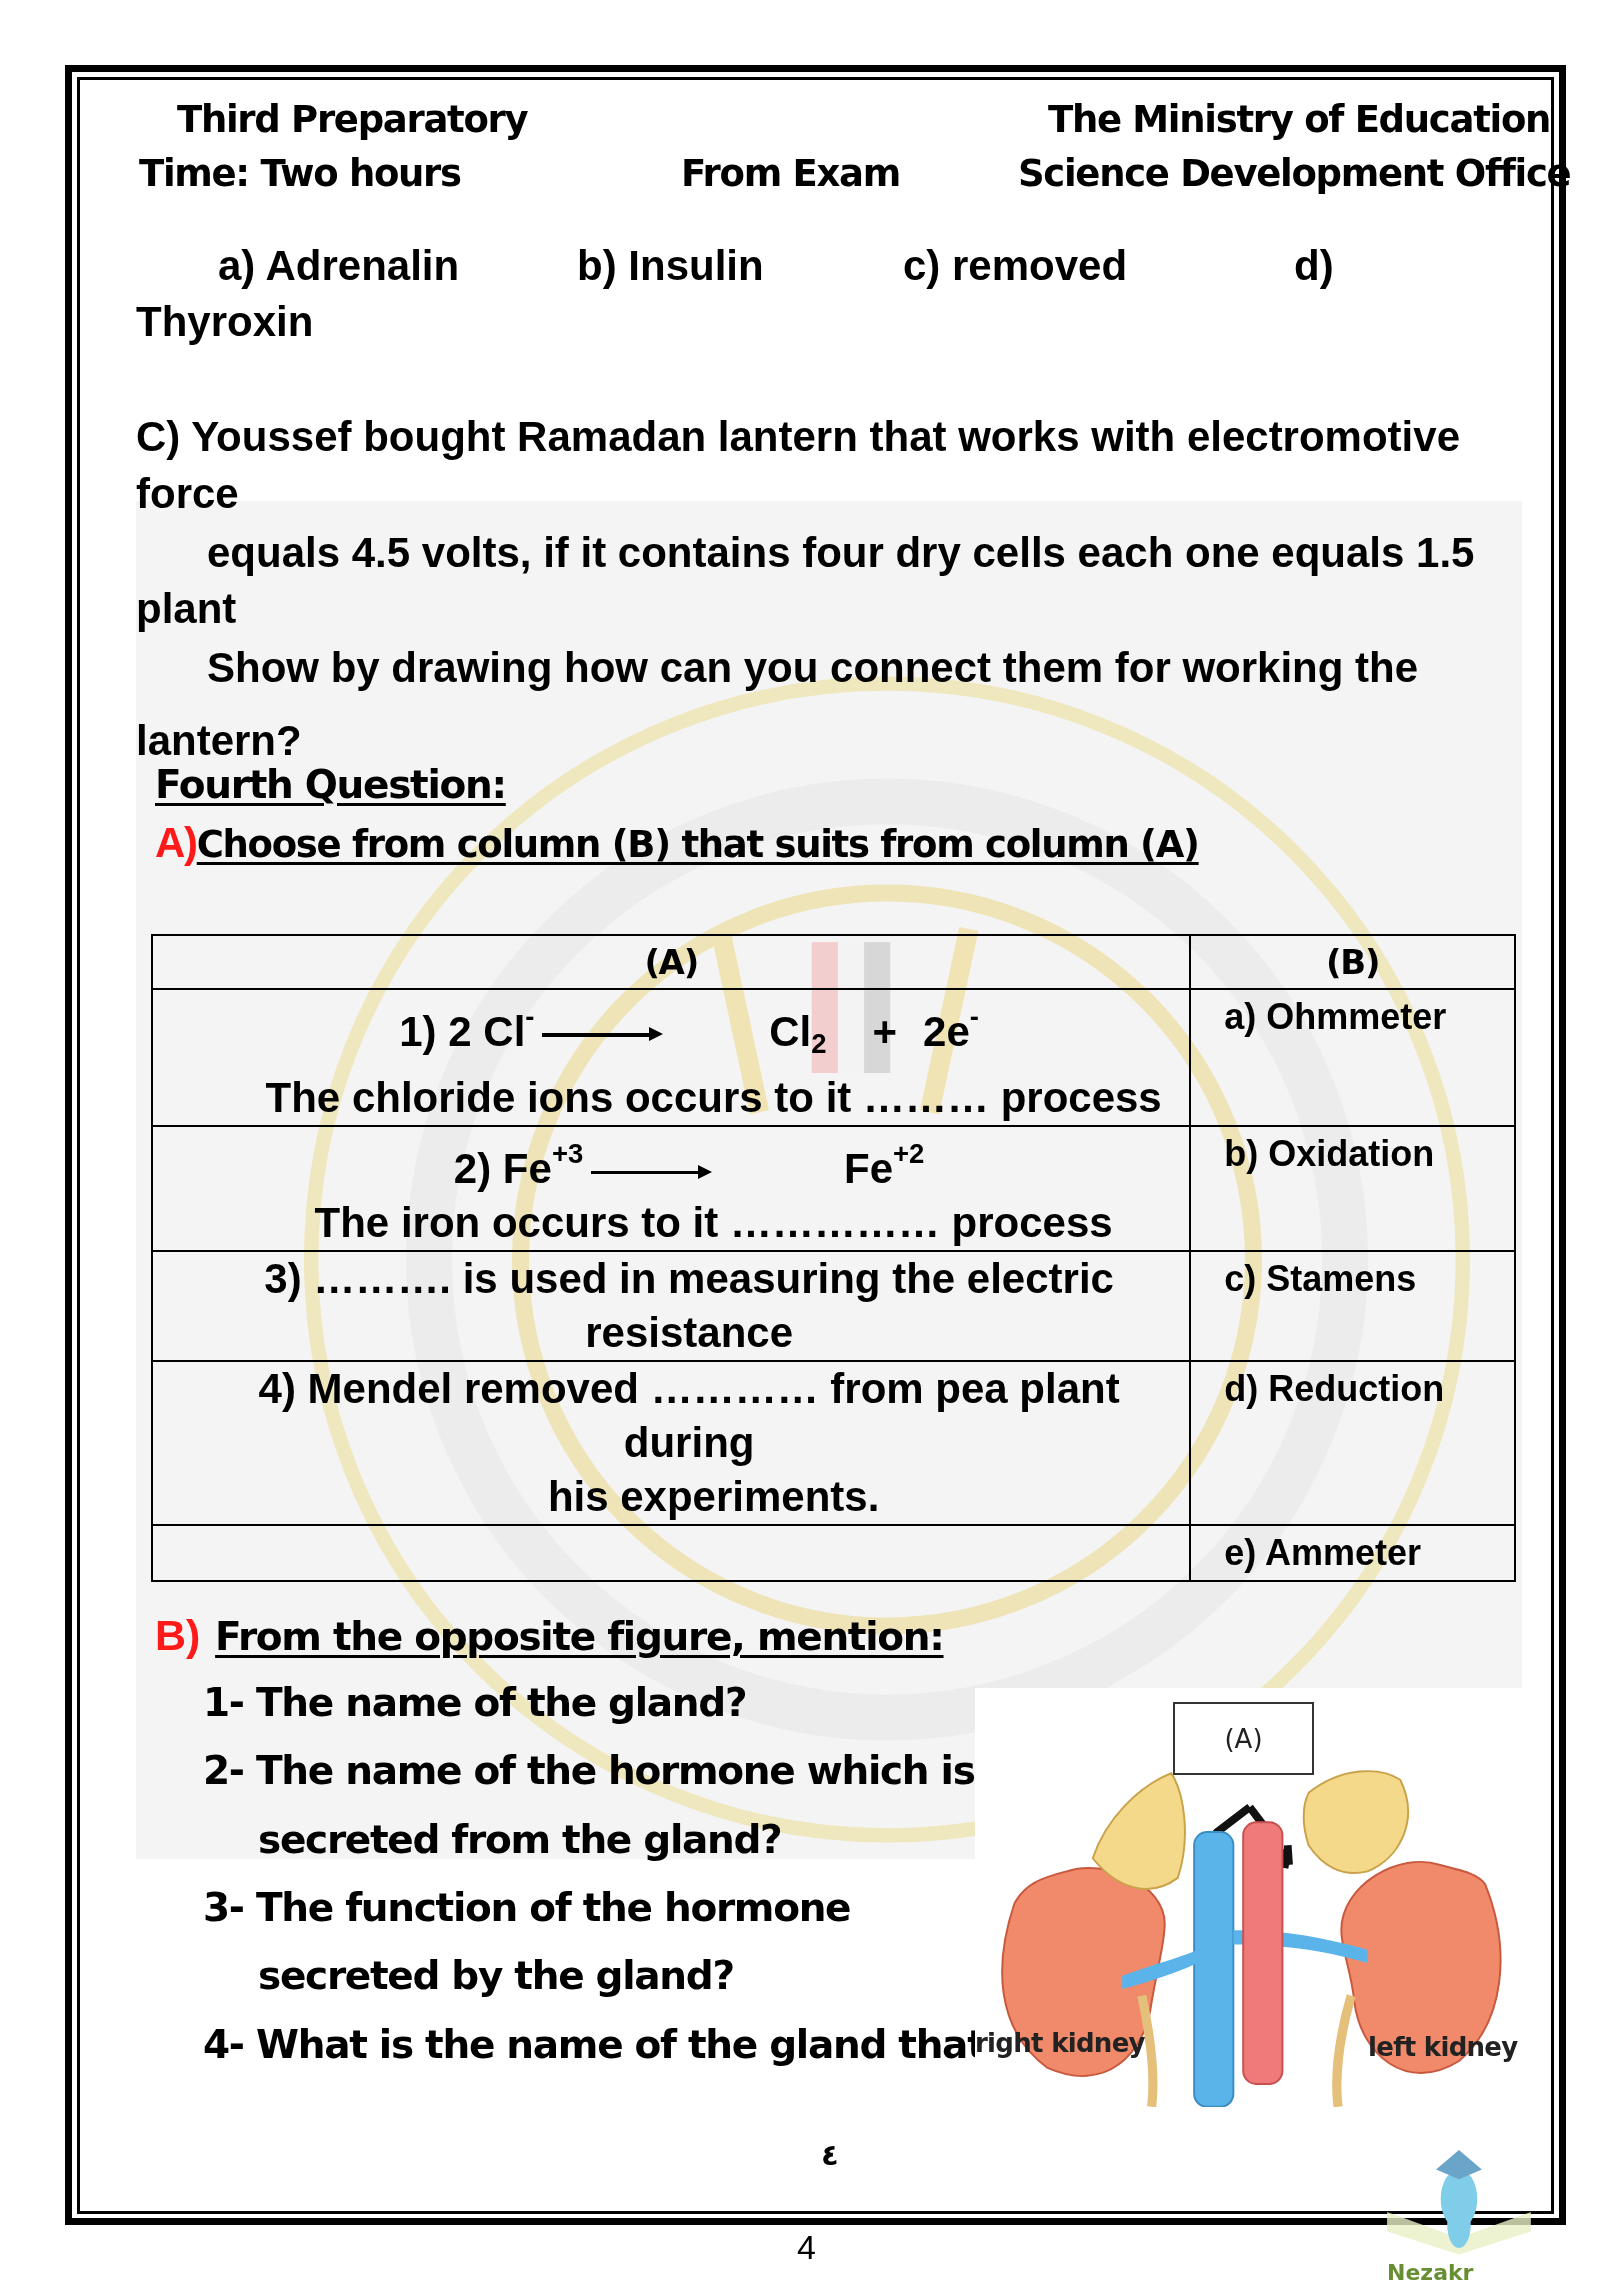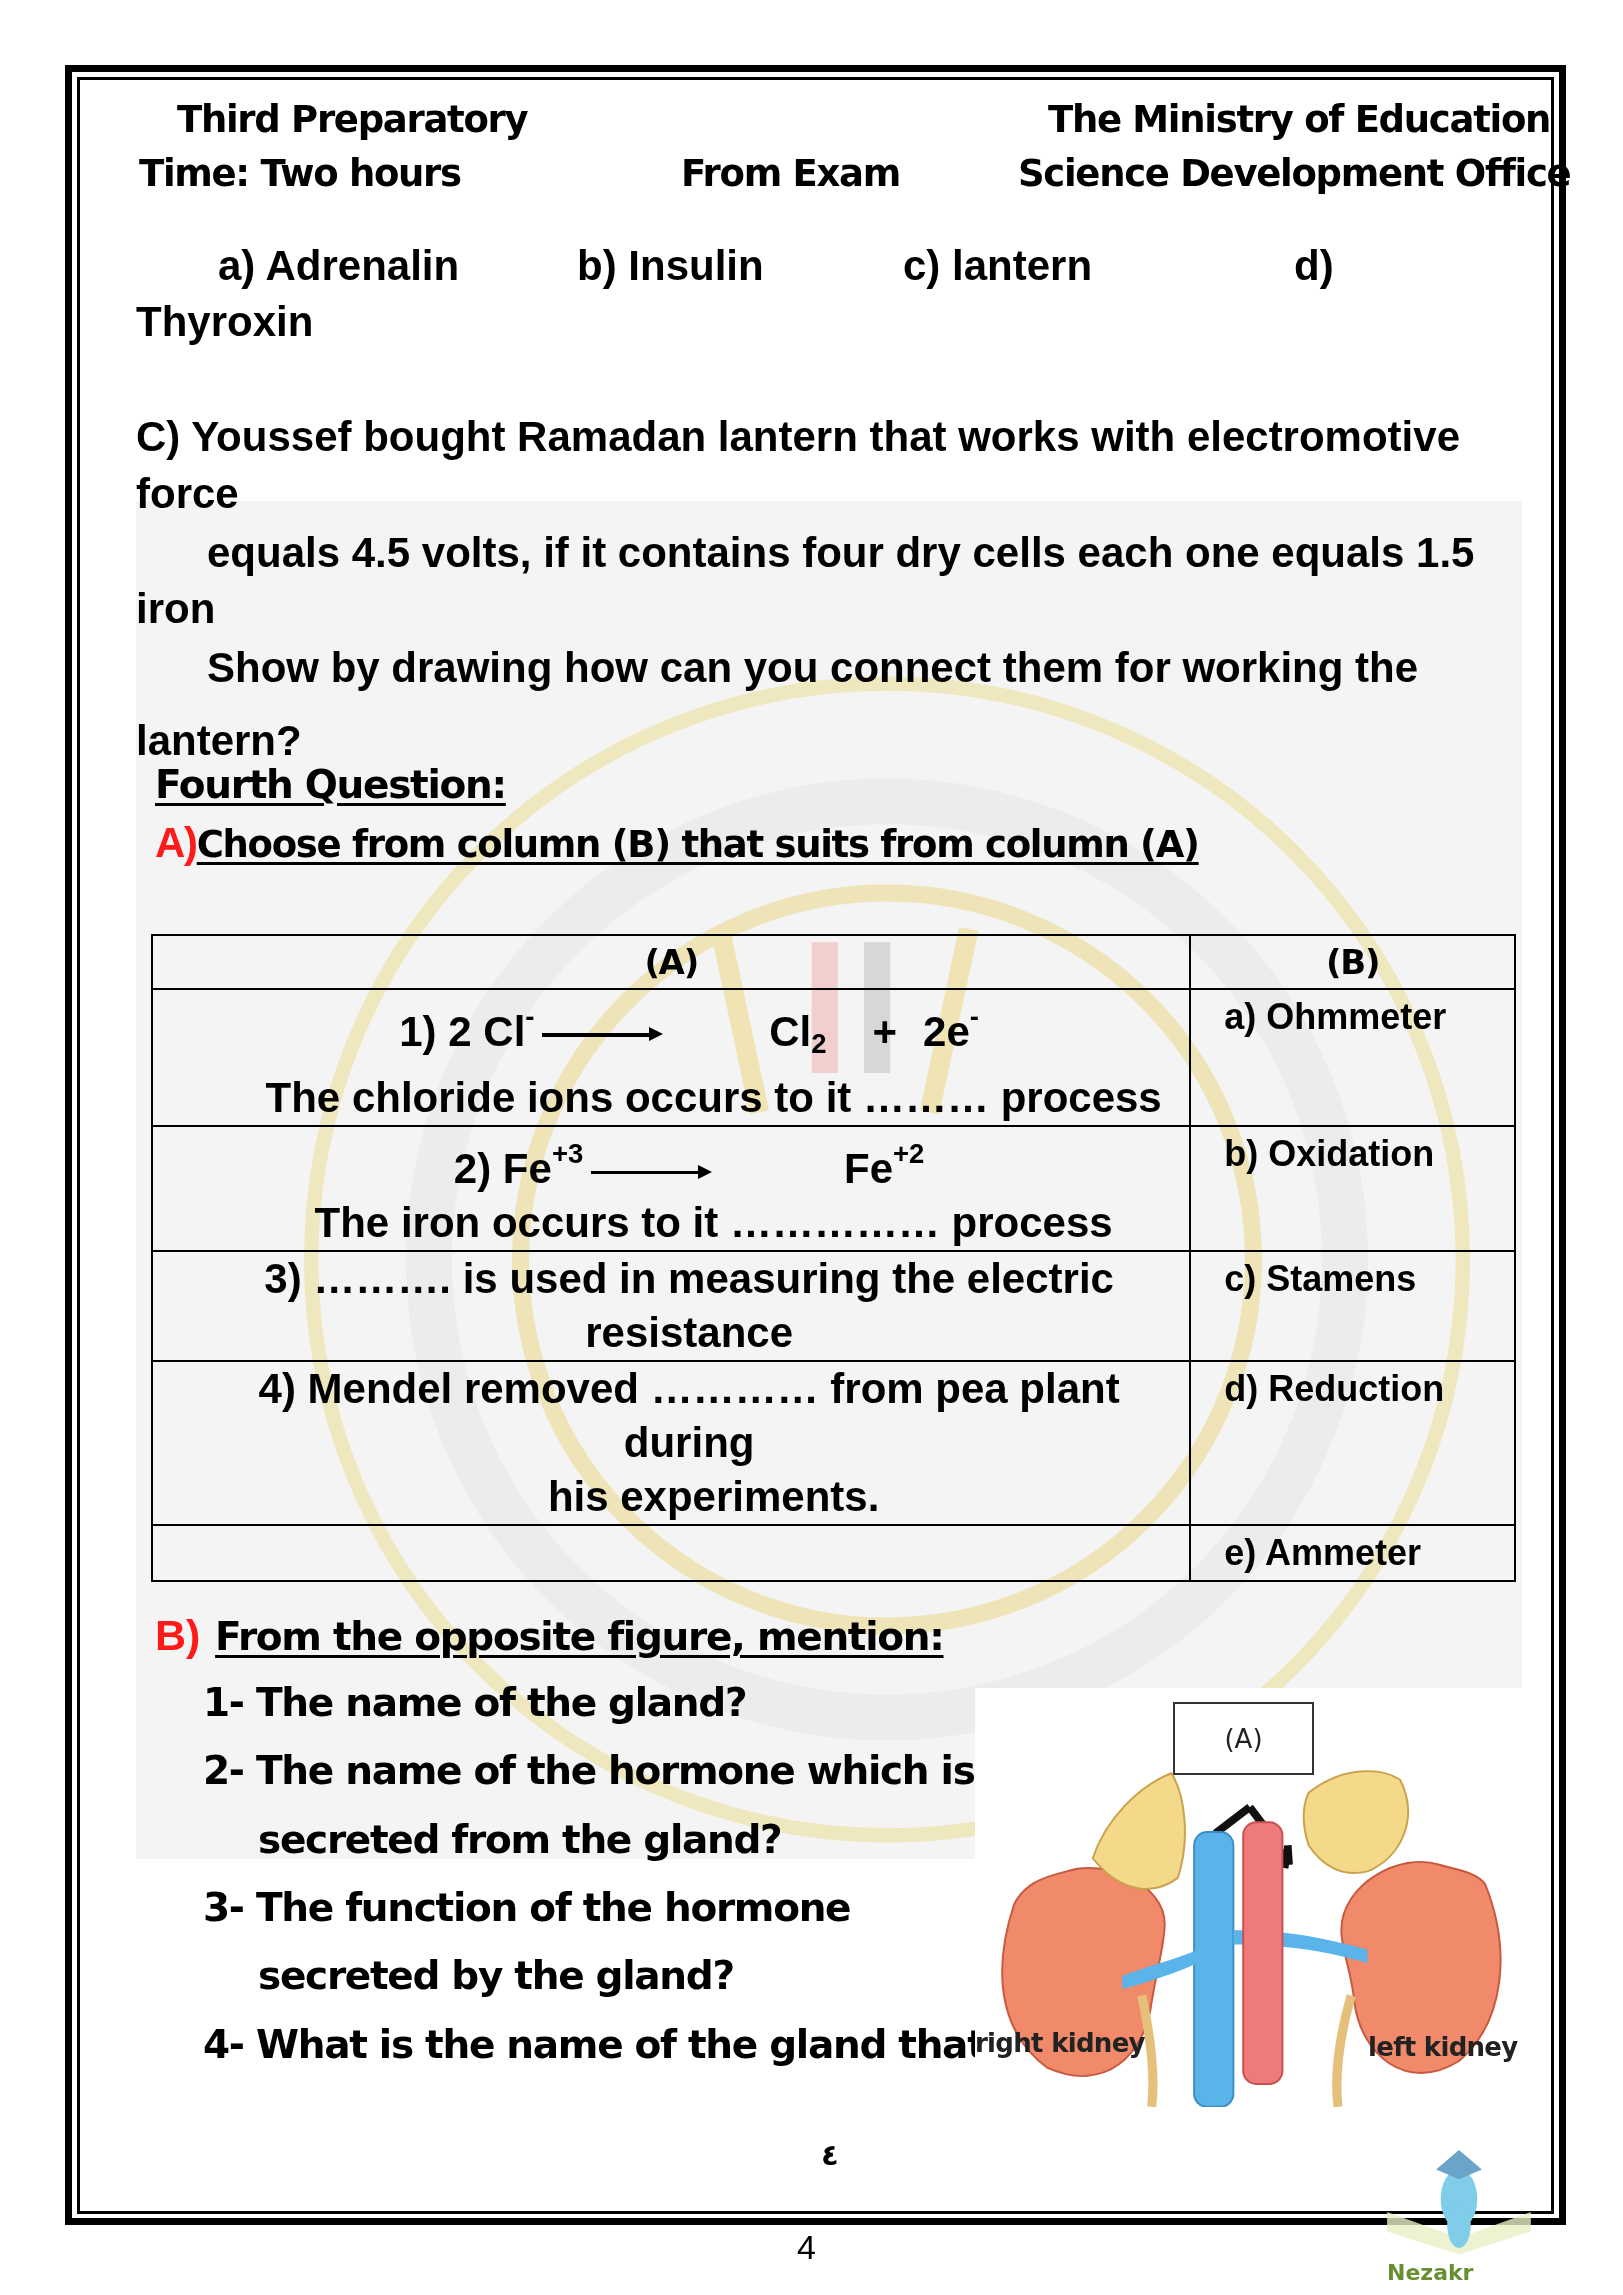--- a/index.html
+++ b/index.html
@@ -86,28 +86,28 @@
 <div class="border-inner"></div>
 
 <div class="layer hdr" style="left:177px; top:98px;">Third Preparatory</div>
 <div class="layer hdr" style="left:139px; top:152px;">Time: Two hours</div>
 <div class="layer hdr" style="left:681px; top:152px;">From Exam</div>
 <div class="layer hdr" style="left:1048px; top:98px;">The Ministry of Education</div>
 <div class="layer hdr" style="left:1018px; top:152px;">Science Development Office</div>
 
 <div class="layer body-text" style="left:218px; top:245px;">a) Adrenalin</div>
 <div class="layer body-text" style="left:577px; top:245px;">b) Insulin</div>
-<div class="layer body-text" style="left:903px; top:245px;">c) lantern</div>
+<div class="layer body-text" style="left:903px; top:245px;">c) removed</div>
 <div class="layer body-text" style="left:1294px; top:245px;">d)</div>
 <div class="layer body-text" style="left:136px; top:301px;">Thyroxin</div>
 
 <div class="layer body-text" style="left:136px; top:416px;">C) Youssef bought Ramadan lantern that works with electromotive</div>
 <div class="layer body-text" style="left:136px; top:473px;">force</div>
 <div class="layer body-text" style="left:207px; top:532px;">equals 4.5 volts, if it contains four dry cells each one equals 1.5</div>
-<div class="layer body-text" style="left:136px; top:588px;">iron</div>
+<div class="layer body-text" style="left:136px; top:588px;">plant</div>
 <div class="layer body-text" style="left:207px; top:647px;">Show by drawing how can you connect them for working the</div>
 <div class="layer body-text" style="left:136px; top:720px;text-align:center;">lantern?</div>
 
 <div class="layer calibri ul" style="left:155px; top:762px; font-size:39px;">Fourth Question:</div>
 <div class="layer" style="left:155px; top:819px; white-space:nowrap;">
   <span class="calibri red" style="font-size:42px; font-family:'Liberation Sans', sans-serif;">A)</span><span class="calibri ul" style="font-size:37px;">Choose from column (B) that suits from column (A)</span>
 </div>
 
 <table class="match">
   <tbody>

